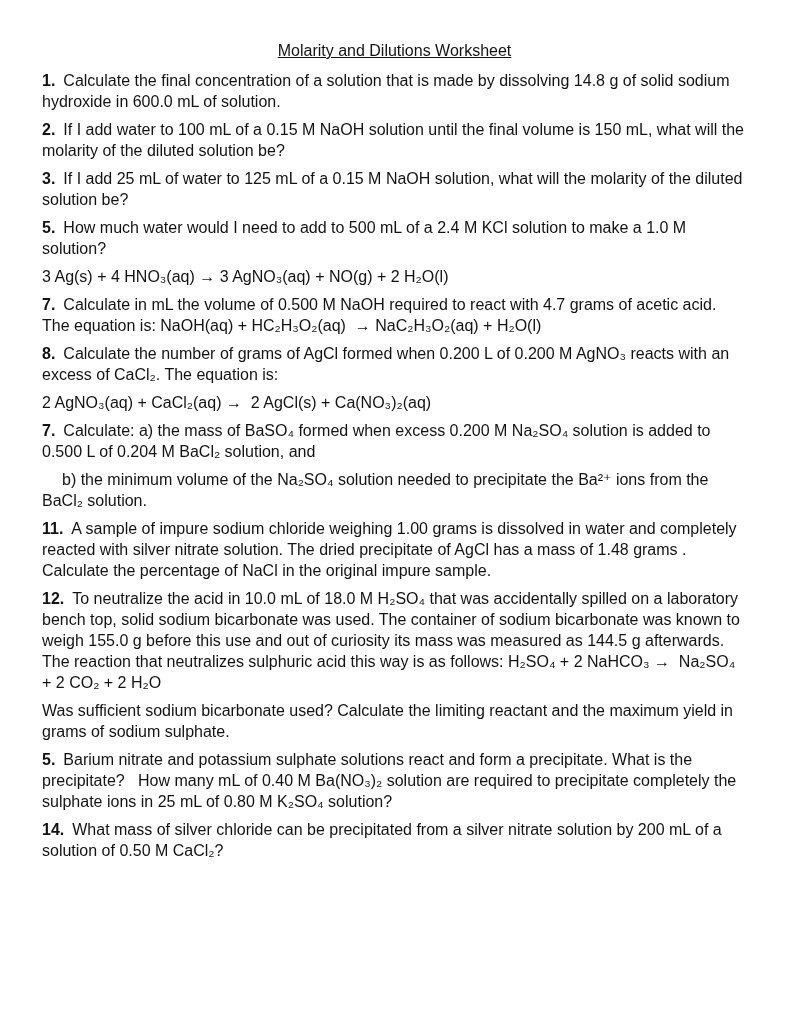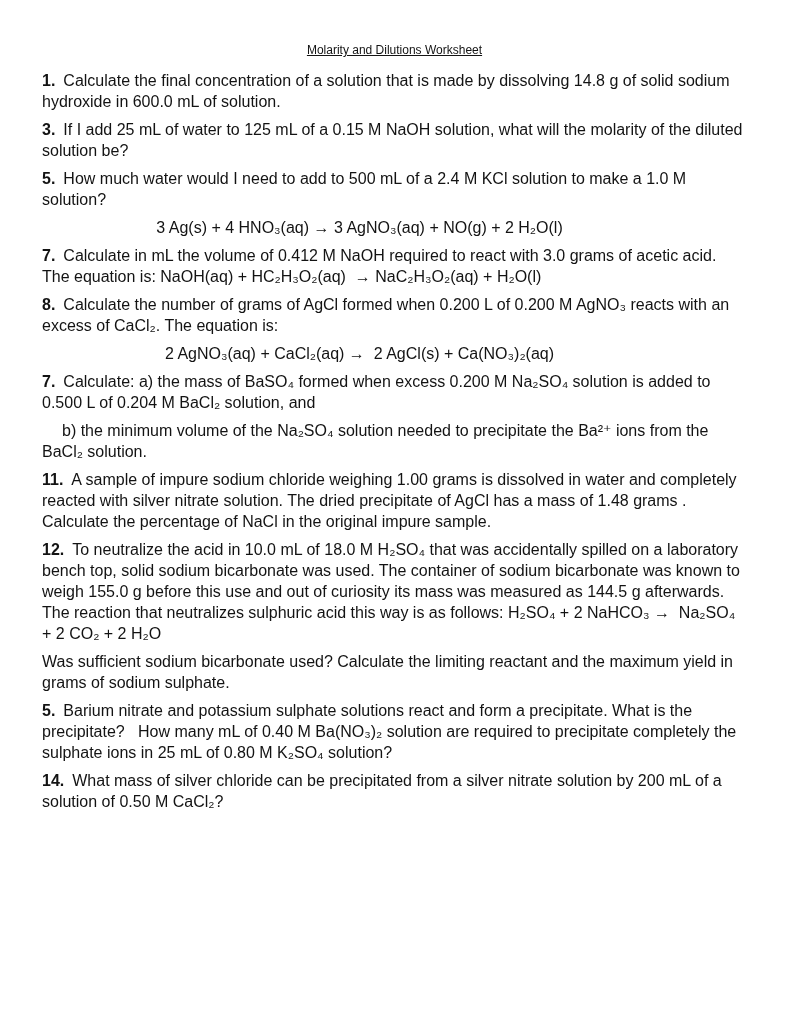--- a/index.html
+++ b/index.html
@@ -11,62 +11,62 @@
     font-family: "Liberation Sans", "DejaVu Sans", sans-serif;
     font-size: 16px;
     line-height: 21px;
     overflow: hidden;
   }
   .page {
     padding: 40px 44px 0 42px;
     box-sizing: border-box;
   }
   .title {
-    font-size: 12px;
+    font-size: 16px;
     font-weight: 400;
     text-align: center;
     text-decoration: underline;
     margin: 0 0 9px 0;
     line-height: 21px;
   }
   p.prob, p.eq, p.plain {
     margin: 0 0 7px 0;
     white-space: pre-wrap;
   }
   .num {
     font-weight: 700;
     margin-right: 8px;
   }
   p.eq {
-    text-align: center;
     padding-right: 70px;
   }
   p.indent {
     text-indent: 20px;
   }
 </style>
 </head>
 <body>
 
 <main class="page">
 
   <h1 class="title">Molarity and Dilutions Worksheet</h1>
 
   <p class="prob"><b class="num">1.</b><span>Calculate the final concentration of a solution that is made by dissolving 14.8 g of solid sodium hydroxide in 600.0 mL of solution.</span></p>
 
+  <p class="prob"><b class="num">2.</b><span>If I add water to 100 mL of a 0.15 M NaOH solution until the final volume is 150 mL, what will the molarity of the diluted solution be?</span></p>
 
   <p class="prob"><b class="num">3.</b><span>If I add 25 mL of water to 125 mL of a 0.15 M NaOH solution, what will the molarity of the diluted solution be?</span></p>
 
 
   <p class="prob"><b class="num">5.</b><span>How much water would I need to add to 500 mL of a 2.4 M KCl solution to make a 1.0 M solution?</span></p>
 
 
   <p class="eq">3 Ag(s) + 4 HNO₃(aq) → 3 AgNO₃(aq) + NO(g) + 2 H₂O(l)</p>
 
-  <p class="prob"><b class="num">7.</b><span>Calculate in mL the volume of 0.412 M NaOH required to react with 3.0 grams of acetic acid. The equation is: NaOH(aq) + HC₂H₃O₂(aq)  → NaC₂H₃O₂(aq) + H₂O(l)</span></p>
+  <p class="prob"><b class="num">7.</b><span>Calculate in mL the volume of 0.500 M NaOH required to react with 4.7 grams of acetic acid. The equation is: NaOH(aq) + HC₂H₃O₂(aq)  → NaC₂H₃O₂(aq) + H₂O(l)</span></p>
 
   <p class="prob"><b class="num">8.</b><span>Calculate the number of grams of AgCl formed when 0.200 L of 0.200 M AgNO₃ reacts with an excess of CaCl₂. The equation is:</span></p>
 
   <p class="eq">2 AgNO₃(aq) + CaCl₂(aq) →  2 AgCl(s) + Ca(NO₃)₂(aq)</p>
 
 
   <p class="prob"><b class="num">7.</b><span>Calculate: a) the mass of BaSO₄ formed when excess 0.200 M Na₂SO₄ solution is added to 0.500 L of 0.204 M BaCl₂ solution, and</span></p>
 
   <p class="prob indent">b) the minimum volume of the Na₂SO₄ solution needed to precipitate the Ba²⁺ ions from the BaCl₂ solution.</p>
 

